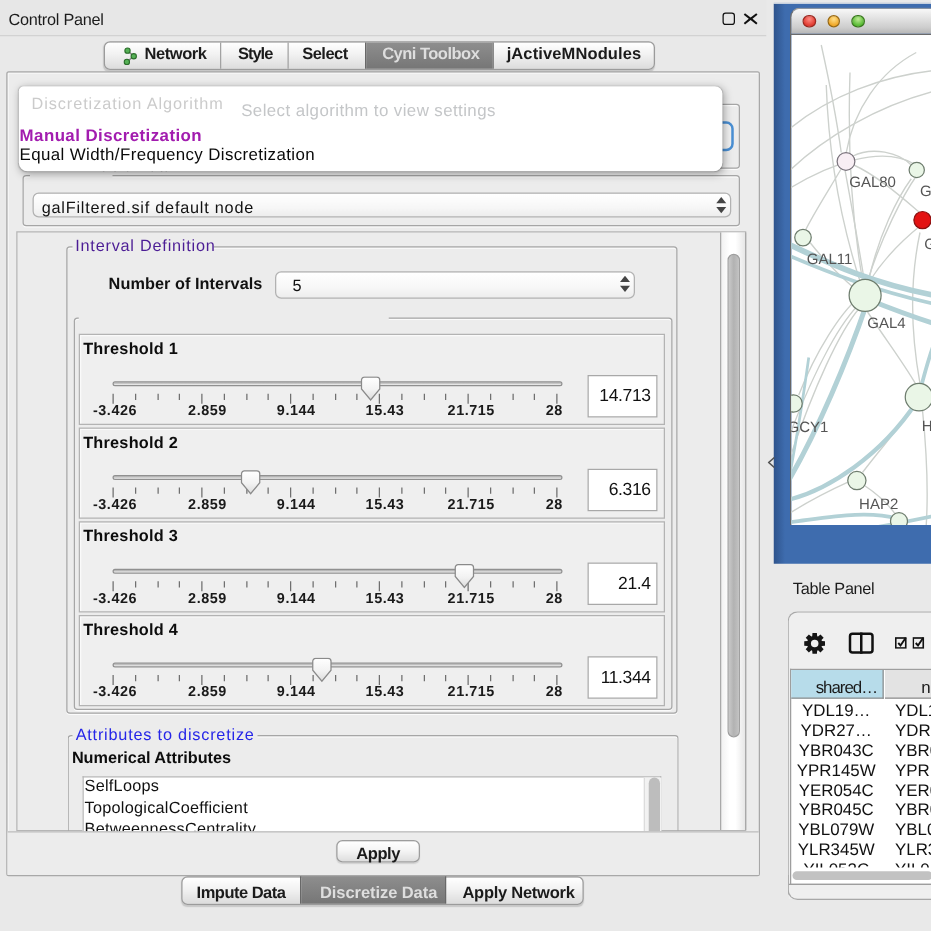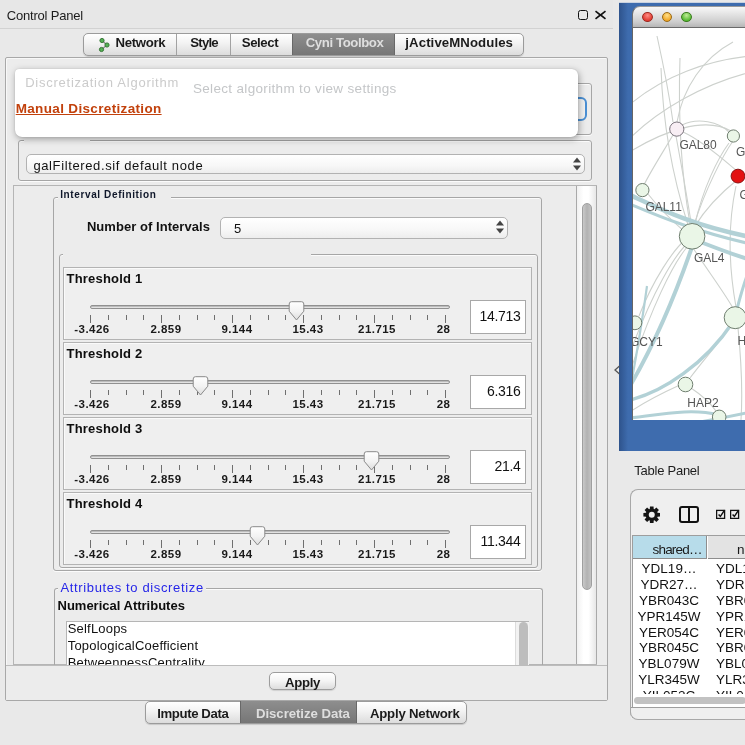--- a/index.html
+++ b/index.html
@@ -36,21 +36,21 @@
 <div style="position:absolute;left:33.4px;top:158.8px;font-size:13px;color:#111;font-weight:400;white-space:nowrap;line-height:1;letter-spacing:0.62px;">galFiltered.sif default node</div>
 <svg style="position:absolute;left:571px;top:157px;" width="12" height="14" viewBox="0 0 12 14">
       <path d="M6 0.5 L10 5.5 L2 5.5 Z" fill="#444"></path>
       <path d="M6 13.5 L2 8.5 L10 8.5 Z" fill="#444"></path>
     </svg>
 <div style="position:absolute;left:13px;top:185px;width:584px;height:479.5px;border:1px solid #b5b5b5;background:#ececec;"></div>
 <div style="position:absolute;left:575.5px;top:186px;width:21px;height:477.5px;background:linear-gradient(90deg,#f1f1f1,#ffffff 35%,#ffffff 60%,#e7e7e7);border-left:1px solid #a9a9a9;border-right:1px solid #a9a9a9;"></div>
 <div style="position:absolute;left:581.5px;top:203px;width:10px;height:387px;background:linear-gradient(90deg,#c9c9c9,#b2b2b2 50%,#c2c2c2);border-radius:5px;border:1px solid #9f9f9f;"></div>
 <div style="position:absolute;left:52.5px;top:196.5px;width:489.8px;height:374px;border:1px solid #a6a6a6;border-radius:3px;box-shadow:inset 0 1px 0 #fbfbfb,0 1px 0 #fbfbfb;"></div>
 <div style="position:absolute;left:57.5px;top:190.5px;width:113px;height:12px;background:#ececec;"></div>
-<div style="position:absolute;left:60.2px;top:189.8px;font-size:10px;color:#0f172a;font-weight:700;white-space:nowrap;line-height:1;letter-spacing:0.62px;">Interval Definition</div>
+<div style="position:absolute;left:60.2px;top:189.8px;font-size:13px;color:#4c1d95;font-weight:400;white-space:nowrap;line-height:1;letter-spacing:0.62px;">Interval Definition</div>
 <div style="position:absolute;left:86.9px;top:219.7px;font-size:13px;color:#111;font-weight:700;white-space:nowrap;line-height:1;letter-spacing:0.05px;">Number of Intervals</div>
 <div style="position:absolute;left:220px;top:217px;width:288px;height:22px;background:linear-gradient(#ffffff,#f7f7f7 60%,#ededed);border:1px solid #b2b2b2;border-radius:5px;"></div>
 <div style="position:absolute;left:234px;top:221.7px;font-size:13px;color:#111;font-weight:400;white-space:nowrap;line-height:1;">5</div>
 <svg style="position:absolute;left:494px;top:220px;" width="12" height="14" viewBox="0 0 12 14">
       <path d="M6 0.5 L10 5.5 L2 5.5 Z" fill="#444"></path>
       <path d="M6 13.5 L2 8.5 L10 8.5 Z" fill="#444"></path>
     </svg>
 <div style="position:absolute;left:58.8px;top:254px;width:479.2px;height:314px;border:1px solid #a6a6a6;border-radius:3px;box-shadow:inset 0 1px 0 #fbfbfb,0 1px 0 #fbfbfb;"></div>
 <div style="position:absolute;left:62.5px;top:248px;width:248px;height:12px;background:#ececec;"></div>
 <div style="position:absolute;left:62.7px;top:267.4px;width:469.3px;height:73px;background:#efefef;border:1px solid #b3b3b3;box-shadow:inset 1px 1px 0 #fafafa;"></div>
@@ -244,21 +244,22 @@
 <div style="position:absolute;left:269px;top:671.5px;width:67px;height:18.5px;background:linear-gradient(#ffffff,#f4f4f4 50%,#dddddd);border:1px solid #9d9d9d;border-radius:5px;box-shadow:0 1px 1px rgba(0,0,0,0.12);"></div>
 <div style="position:absolute;left:302.5px;top:676px;transform:translateX(-50%);font-size:13.2px;color:#1a1a1a;font-weight:700;white-space:nowrap;line-height:1;letter-spacing:-0.3px;">Apply</div>
 <div style="position:absolute;left:144.5px;top:700.5px;width:322.5px;height:23.5px;background:linear-gradient(#ffffff,#f2f2f2 45%,#dcdcdc);border:1px solid #9b9b9b;border-radius:5px;box-shadow:0 1px 1px rgba(0,0,0,0.15);"></div>
 <div style="position:absolute;left:240px;top:701.3px;width:117px;height:22px;background:linear-gradient(#8e8e8e,#767676);border-left:1px solid #686868;border-right:1px solid #686868;"></div>
 <div style="position:absolute;left:192.8px;top:706.5px;transform:translateX(-50%);font-size:13.2px;color:#1b1b1b;font-weight:700;white-space:nowrap;line-height:1;letter-spacing:-0.4px;">Impute Data</div>
 <div style="position:absolute;left:302.9px;top:706.5px;transform:translateX(-50%);font-size:13.2px;color:#dedede;font-weight:700;white-space:nowrap;line-height:1;letter-spacing:-0.05px;">Discretize Data</div>
 <div style="position:absolute;left:414.8px;top:706.5px;transform:translateX(-50%);font-size:13.2px;color:#1b1b1b;font-weight:700;white-space:nowrap;line-height:1;letter-spacing:-0.2px;">Apply Network</div>
 <div style="position:absolute;left:15px;top:69px;width:562.5px;height:67.7px;background:#ffffff;border-radius:4px 6px 7px 7px;box-shadow:1px 2px 7px rgba(0,0,0,0.35), 0 0 1px rgba(0,0,0,0.2);"></div>
 <div style="position:absolute;left:25.2px;top:76.2px;font-size:13px;color:#cbcbcb;font-weight:400;white-space:nowrap;line-height:1;letter-spacing:0.75px;">Discretization Algorithm</div>
 <div style="position:absolute;left:294.8px;top:82.3px;transform:translateX(-50%);font-size:13.5px;color:#c4c6c8;font-weight:400;white-space:nowrap;line-height:1;letter-spacing:0.33px;">Select algorithm to view settings</div>
-<div style="position:absolute;left:15.7px;top:102.3px;font-size:13.5px;color:#c2410c;font-weight:700;white-space:nowrap;line-height:1;letter-spacing:0.34px;text-decoration:underline;">Manual Discretization</div>
+<div style="position:absolute;left:15.7px;top:102.3px;font-size:13.5px;color:#a21caf;font-weight:700;white-space:nowrap;line-height:1;letter-spacing:0.34px;">Manual Discretization</div>
+<div style="position:absolute;left:15.7px;top:117.4px;font-size:13.5px;color:#0a0a0a;font-weight:400;white-space:nowrap;line-height:1;letter-spacing:0.31px;">Equal Width/Frequency Discretization</div>
 <div style="position:absolute;left:619.4px;top:1.5px;width:126px;height:449px;background:linear-gradient(90deg,#2e538c,#3e6cae 9px,#3e6cae);border-top:1px solid #c9d2e0;"></div>
 <div style="position:absolute;left:631.6px;top:6px;width:114px;height:21.7px;background:linear-gradient(#f8f8f8,#cdcdcd 75%,#b6b6b6);border-radius:8px 0 0 0;border-left:1px solid #6e6e6e;border-top:1px solid #9a9a9a;border-bottom:1px solid #6a6a6a;"></div>
 <div style="position:absolute;left:641.9px;top:11.5px;width:10.8px;height:10.8px;background:radial-gradient(circle at 50% 30%, #ff8c84, #e03c32 70%);border:1px solid #9c2a22;border-radius:50%;"></div>
 <div style="position:absolute;left:661.5px;top:11.5px;width:10.8px;height:10.8px;background:radial-gradient(circle at 50% 30%, #ffe08a, #f0a829 70%);border:1px solid #9a6a14;border-radius:50%;"></div>
 <div style="position:absolute;left:681.0px;top:11.5px;width:10.8px;height:10.8px;background:radial-gradient(circle at 50% 30%, #c0ec96, #57ba34 70%);border:1px solid #3a7a1e;border-radius:50%;"></div>
 <div style="position:absolute;left:631.7px;top:27.7px;width:1px;height:392.3px;background:#666;"></div>
     <svg style="position:absolute;left:632.7px;top:27.7px;" width="112.3" height="392.3" viewBox="0 0 112.3 392.3">
       <rect x="0" y="0" width="112.3" height="392.3" fill="#ffffff"></rect>
       <path d="M-5 78 C 30 48, 75 32, 118 28" fill="none" stroke="#cdd1cd" stroke-width="1.1"></path>
       <path d="M-5 112 C 25 82, 70 56, 118 44" fill="none" stroke="#cdd1cd" stroke-width="1.1"></path>

